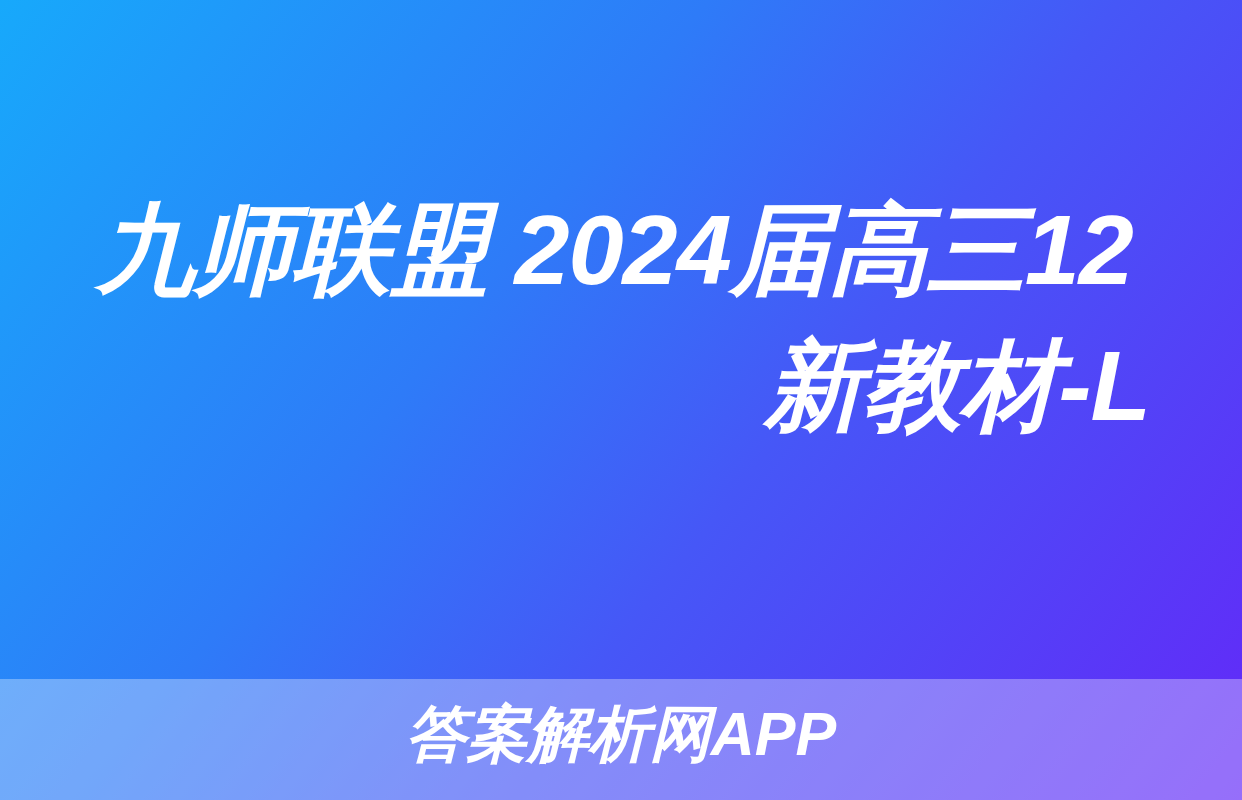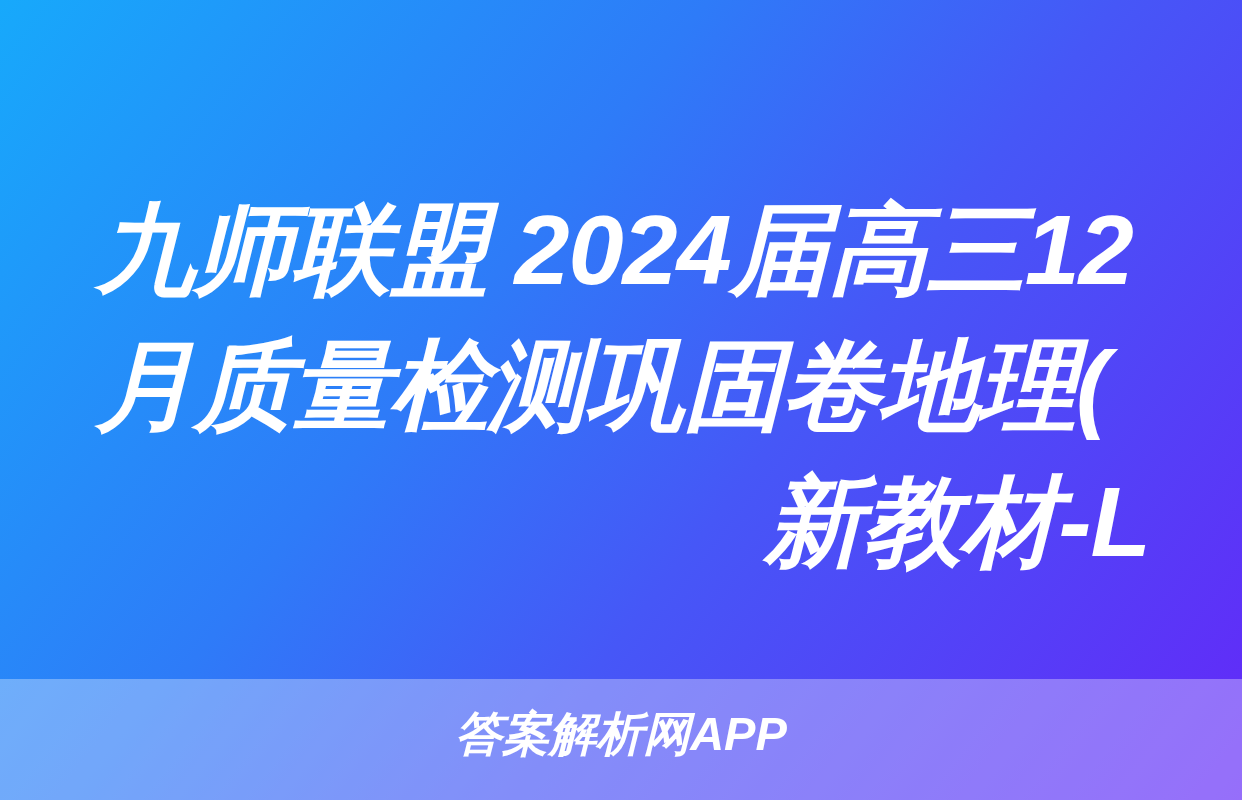--- a/index.html
+++ b/index.html
@@ -57,36 +57,35 @@
     background: rgba(255, 255, 255, 0.33);
   }
 
   .footer-text {
     position: absolute;
     left: 0;
     top: 702px;
     width: 1242px;
     text-align: center;
     color: #ffffff;
-    font-size: 47px;
+    font-size: 61px;
     line-height: 64px;
     font-weight: 700;
     font-style: italic;
     letter-spacing: 0px;
     white-space: nowrap;
   }
 </style>
 </head>
 <body>
 
 <div id="poster">
 
   <div class="title-block">
     <span class="title-line flush">九师联盟 2024届高三12</span>
-    <span class="title-line flush">月质量检测巩固卷地理(</span>
     <span class="title-line">新教材-L</span>
   </div>
 
   <div class="footer-band"></div>
 
   <div class="footer-text">答案解析网APP</div>
 
 </div>
 
 </body></html>

